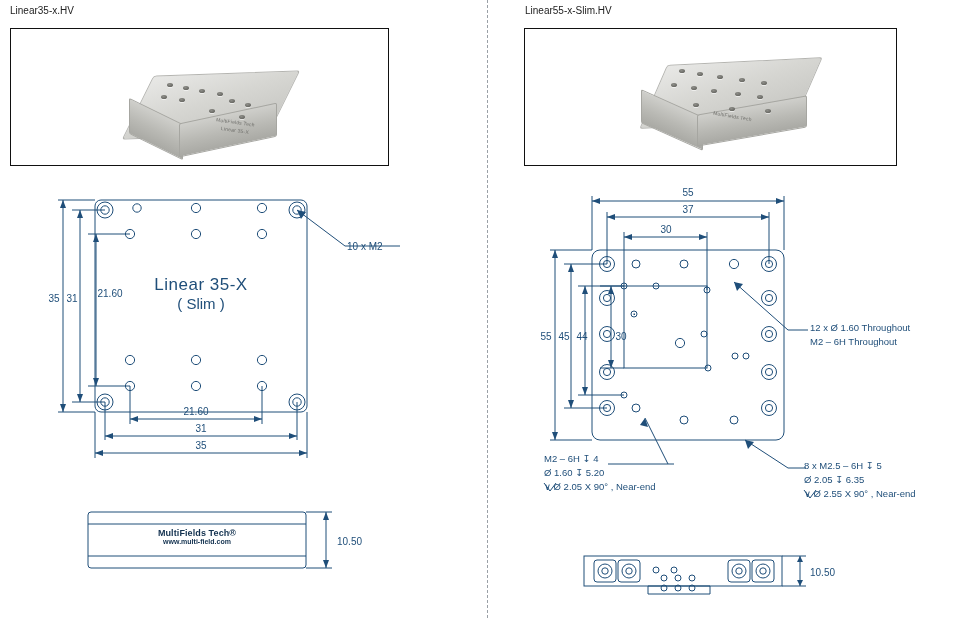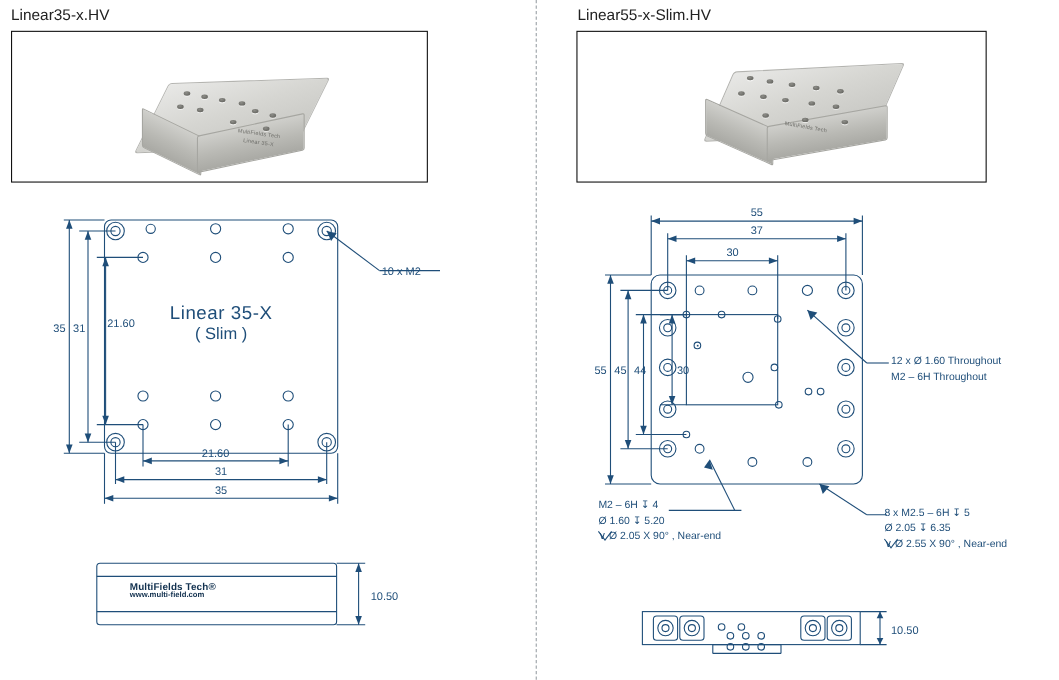--- a/index.html
+++ b/index.html
@@ -30,21 +30,21 @@
   .panel {
     position: absolute;
     top: 0;
     height: 618px;
   }
   .panel.left { left: 0; width: 487px; }
   .panel.right { left: 488px; width: 475px; }
 
   .panel-title {
     position: absolute;
-    font-size: 14px;
+    font-size: 10px;
     color: #222;
     white-space: nowrap;
   }
   .photo-box {
     position: absolute;
     border: 1px solid #111;
     background: #ffffff;
     overflow: hidden;
   }
 
@@ -86,21 +86,21 @@
     top: 0; left: 0;
   }
   svg text {
     font-family: "Liberation Sans", sans-serif;
     fill: #1f4e79;
   }
   .dimtext { font-size: 10px; fill: #1f4e79; }
   .notetext { font-size: 9.5px; fill: #1f4e79; }
   .logo-text {
     position: absolute;
-    text-align: left;
+    text-align: center;
     white-space: nowrap;
   }
   .logo-main {
     font-size: 9px;
     font-weight: bold;
     color: #12314f;
     letter-spacing: .1px;
   }
   .logo-sub {
     font-size: 7px;

